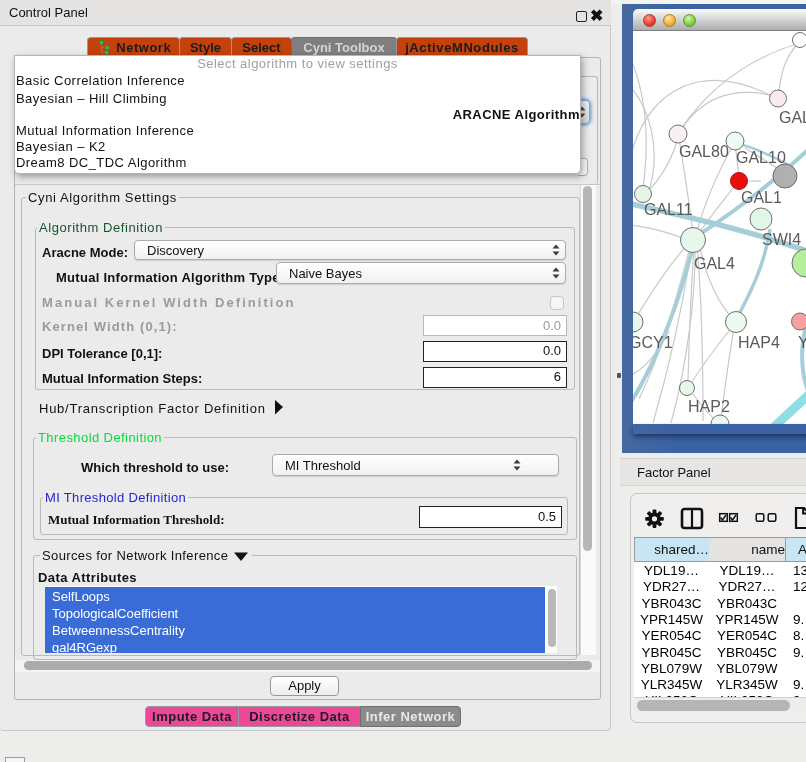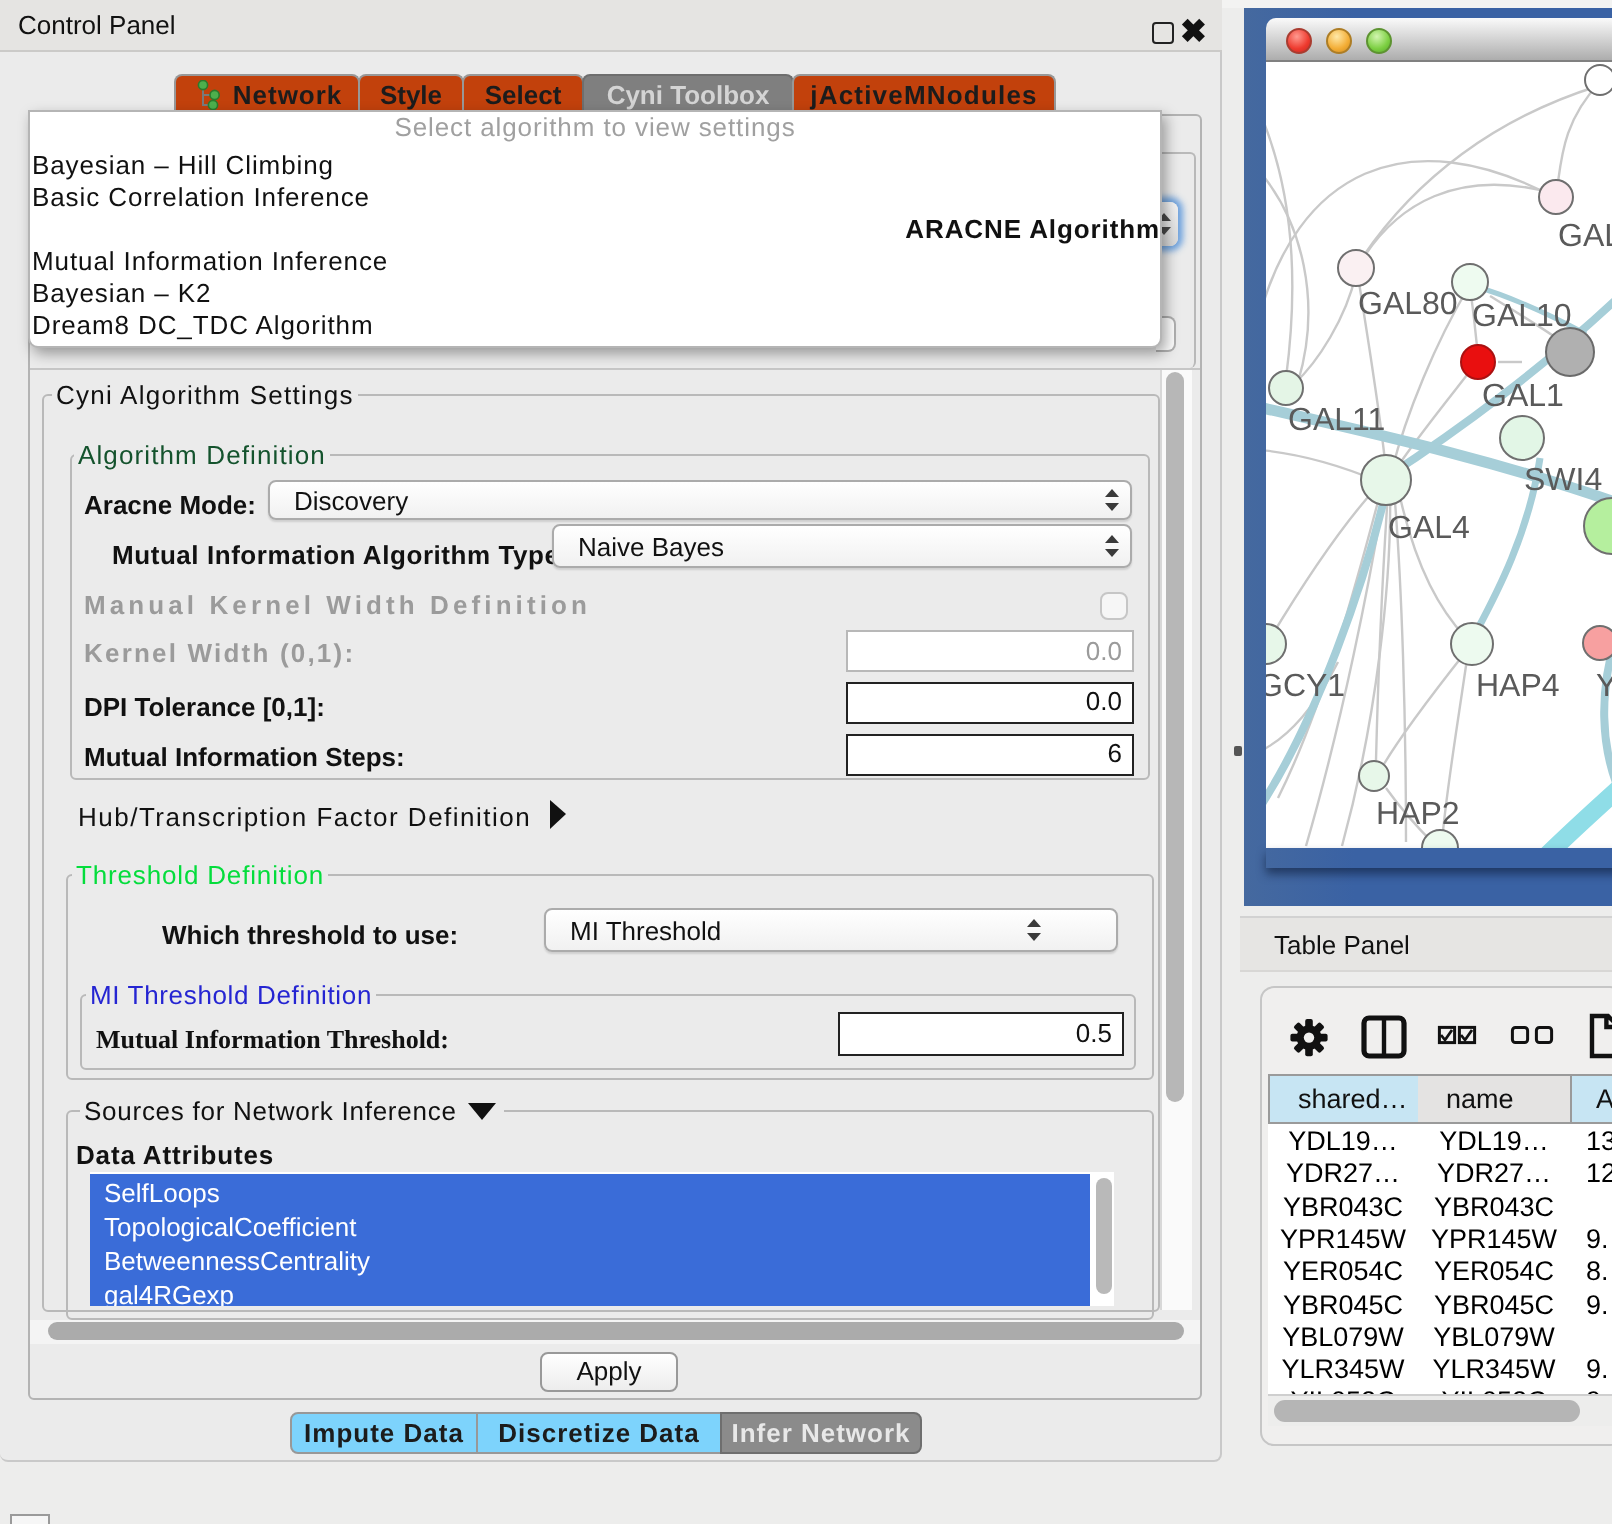--- a/index.html
+++ b/index.html
@@ -35,21 +35,21 @@
   line-height:20px; padding-left:12px; box-shadow:0 1px 1px rgba(0,0,0,0.12); }
 .field { position:absolute; background:#fff; font-size:13px; color:#111;
   text-align:right; padding-right:5px; }
 .fdis { border:1px solid #b8b8b8; color:#9b9b9b; }
 .fen { border:1.5px solid #222; }
 
 #apply { left:270px; top:676px; width:69px; height:20px;
   background:linear-gradient(#ffffff,#ededed); border:1px solid #999;
   border-radius:4px; font-size:13px; color:#111; text-align:center; line-height:18px; }
 .btab { top:706px; height:21px; font-size:13px; font-weight:bold; color:#1c1c1c; letter-spacing:0.5px;
-  background:#7dd3fc; border:1px solid #989898; text-align:center; line-height:20px; }
+  background:#ec4899; border:1px solid #989898; text-align:center; line-height:20px; }
 
 #popup { left:14px; top:55px; width:567px; height:119px; background:#fff;
   border:1px solid #b5b5b5; border-radius:0 0 5px 5px;
   box-shadow:2px 3px 7px rgba(0,0,0,0.35); z-index:50; }
 #popup .hint { text-align:center; color:#a0a0a0; font-size:13px; height:17px; line-height:16px; letter-spacing:0.45px; }
 #popup .it { font-size:13px; color:#111; height:16px; line-height:15px; padding-left:1px; letter-spacing:0.45px; }
 
 #macwin { left:622px; top:4px; width:184px; height:449px;
   background:linear-gradient(90deg,#45699f,#3a62a4 30%,#3a62a4); }
 #mactitle { left:11px; top:5px; width:173px; height:22px; border-radius:5px 0 0 0;
@@ -57,21 +57,21 @@
 .lamp { position:absolute; top:4.5px; width:13px; height:13px; border-radius:50%; }
 #canvas { left:11px; top:27px; width:173px; height:393px; background:#fff; overflow:hidden; }
 
 #tptitle { left:620px; top:458px; width:186px; height:28px; background:#e6e5e3;
   border-top:1px solid #d2d2d2; border-bottom:1px solid #d8d7d5;
   font-size:13px; line-height:27px; padding-left:17px; color:#111; }
 #tpbox { left:630px; top:493px; width:182px; height:230px; background:#f0efee;
   border:1px solid #c6c6c6; border-radius:7px; }
 #tbl { left:634px; top:537px; width:172px; height:176px; background:#fff; overflow:hidden; }
 .hdr { position:absolute; top:0; height:25px; border:1px solid #9a9a9a;
-  border-right:none; font-size:13.5px; color:#111; text-align:left; line-height:24px; padding-left:14px; }
+  border-right:none; font-size:13.5px; color:#111; text-align:right; line-height:24px; }
 .row { position:absolute; width:300px; height:17px; font-size:13.5px; color:#000; }
 .c1 { position:absolute; left:0; width:75px; text-align:center; }
 .c2 { position:absolute; left:75px; width:76px; text-align:center; }
 .c3 { position:absolute; left:151px; width:40px; text-align:left; padding-left:8px; }
 </style>
 </head>
 <body>
 <div id="stage">
   <div class="abs" style="left:0;top:0;width:806px;height:4px;background:#f3f3f2;"></div>
   <div class="abs" style="left:1px;top:0;width:3px;height:2px;background:#8a8a8a;"></div>
@@ -168,22 +168,22 @@
   <div class="abs" style="left:24px;top:661px;width:568px;height:9px;background:#ababab;border-radius:5px;"></div>
 
   <div id="apply" class="abs">Apply</div>
 
   <div class="abs btab" style="left:145px;width:94px;border-radius:4px 0 0 4px;">Impute Data</div>
   <div class="abs btab" style="left:238px;width:123px;">Discretize Data</div>
   <div class="abs btab" style="left:360px;width:101px;background:#8b8b8b;color:#e8e8e8;border-color:#6e6e6e;border-radius:0 4px 4px 0;">Infer Network</div>
 
   <div id="popup" class="abs">
     <div class="hint">Select algorithm to view settings</div>
+    <div class="it">Basic Correlation Inference</div>
     <div class="it" style="margin-top:2px;">Bayesian – Hill Climbing</div>
-    <div class="it">Basic Correlation Inference</div>
     <div class="it" style="font-weight:bold;text-align:right;">ARACNE Algorithm</div>
     <div class="it">Mutual Information Inference</div>
     <div class="it">Bayesian – K2</div>
     <div class="it">Dream8 DC_TDC Algorithm</div>
   </div>
 
   <div id="macwin" class="abs">
     <div id="mactitle" class="abs">
       <div class="lamp" style="left:10px;background:radial-gradient(circle at 40% 30%,#ff9a90,#ee3a2e 60%,#c22a20);border:1px solid #a93c30;"></div>
       <div class="lamp" style="left:30px;background:radial-gradient(circle at 40% 30%,#ffe9a8,#f3ad35 60%,#cd8a20);border:1px solid #ad7d25;"></div>
@@ -256,21 +256,21 @@
           <text x="61" y="238">GAL4</text>
           <text x="-4" y="317">GCY1</text>
           <text x="105" y="317">HAP4</text>
           <text x="165" y="317">YM</text>
           <text x="55" y="381">HAP2</text>
         </g>
       </svg>
     </div>
   </div>
 
-  <div id="tptitle" class="abs">Table Panel</div>
+  <div id="tptitle" class="abs">Factor Panel</div>
   <div id="tpbox" class="abs"></div>
   <svg class="abs" style="left:640px;top:505px;" width="170" height="28">
     <g transform="translate(14.5,13.8)">
       <g fill="#111">
         <g id="teeth">
           <rect x="-1.9" y="-9.3" width="3.8" height="5" rx="1"></rect>
           <rect x="-1.9" y="4.3" width="3.8" height="5" rx="1"></rect>
           <rect x="-9.3" y="-1.9" width="5" height="3.8" rx="1"></rect>
           <rect x="4.3" y="-1.9" width="5" height="3.8" rx="1"></rect>
           <g transform="rotate(45)">

